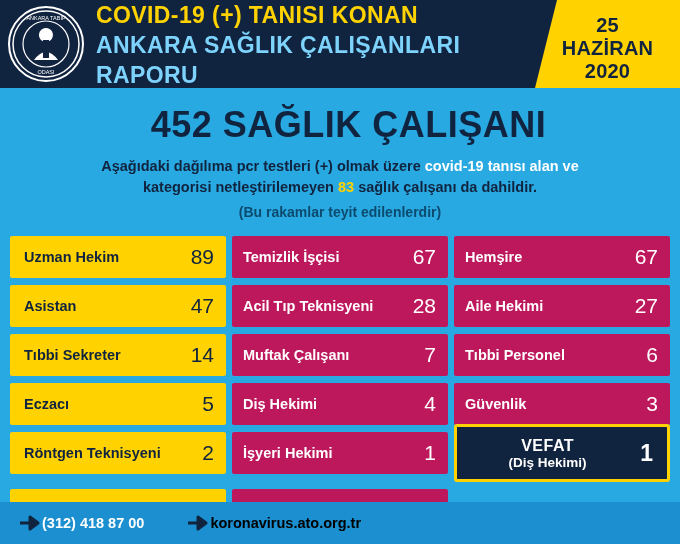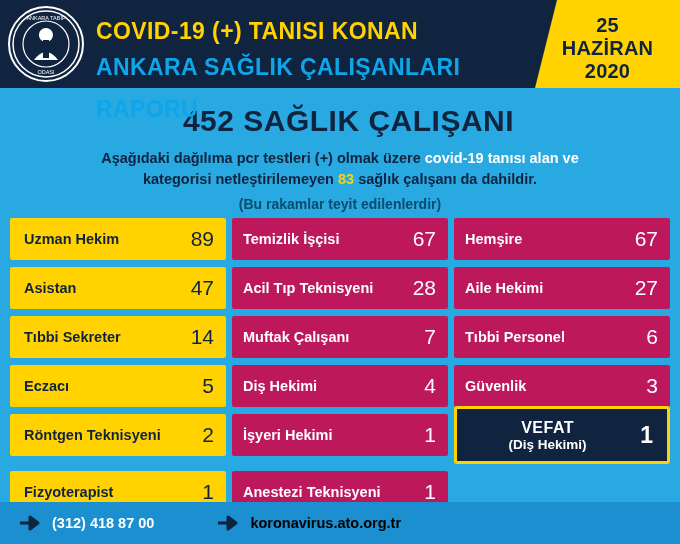--- a/index.html
+++ b/index.html
@@ -35,48 +35,49 @@
     text-align: center; letter-spacing: .2px;
   }
   .logo {
     position: absolute; left: 8px; top: 6px;
     width: 76px; height: 76px; border-radius: 50%;
     background: #10233f; border: 2px solid #ffffff;
     display: flex; align-items: center; justify-content: center;
   }
   .logo svg { display:block; }
   .header-titles {
-    position: absolute; left: 96px; top: 16px; width: 460px;
+    position: absolute; left: 96px; top: 0; width: 460px;
   }
   .title-line1 {
     color: #ffd200; font-weight: bold; font-size: 23px; letter-spacing: .4px;
     line-height: 30px;
   }
   .title-line2 {
-    color: #0ea5e9; font-weight: bold; font-size: 23px; letter-spacing: .4px;
-    line-height: 42px;
+    color: #7dd3fc; font-weight: bold; font-size: 23px; letter-spacing: .4px;
+    line-height: 30px;
   }
 
   
   .summary { padding: 16px 0 6px; text-align: center; }
   .big-count {
-    color: #10233f; font-weight: bold; font-size: 30px; letter-spacing: .5px; padding-left: 17px;
+    color: #10233f; font-weight: bold; font-size: 36px; letter-spacing: .5px; padding-left: 17px;
   }
   .desc {
     margin-top: 10px; color: #10233f; font-size: 14.5px; line-height: 21px;
     font-weight: bold; padding: 0 40px;
   }
   .desc .hl-white { color: #ffffff; }
   .desc .hl-yellow { color: #ffd200; }
   .note {
     margin-top: 6px; color: #0c4a6e; font-size: 14px; font-weight: bold;
   }
 
   
   .grid {
+    margin-top: 10px;
     padding: 0 10px;
     display: grid;
     grid-template-columns: 1fr 1fr 1fr;
     gap: 7px 6px;
   }
   .cell {
     height: 42px;
     display: flex; align-items: center; justify-content: space-between;
     padding: 0 12px 0 14px;
     border-radius: 2px;
@@ -104,21 +105,21 @@
   .death-text { color: #ffffff; text-align: center; flex: 1; }
   .death-title { font-size: 16px; font-weight: bold; letter-spacing: .5px; }
   .death-sub { font-size: 13.5px; font-weight: bold; }
   .death-val { color: #ffffff; font-size: 23px; font-weight: bold; padding-left: 10px; }
 
   
   .footer {
     position: absolute; left: 0; bottom: 0; width: 680px; height: 42px;
     background: #1b8fcf;
     display: flex; align-items: center; padding: 0 18px;
-    gap: 10px;
+    gap: 0;
   }
   .footer-phone, .footer-url {
     color: #ffffff; font-size: 14.5px; font-weight: bold;
   }
   .footer-url { color: #000000; }
   .ico { display: inline-flex; align-items: center; }
   .spacer-mid { width: 42px; }
 </style>
 </head>
 <body>

